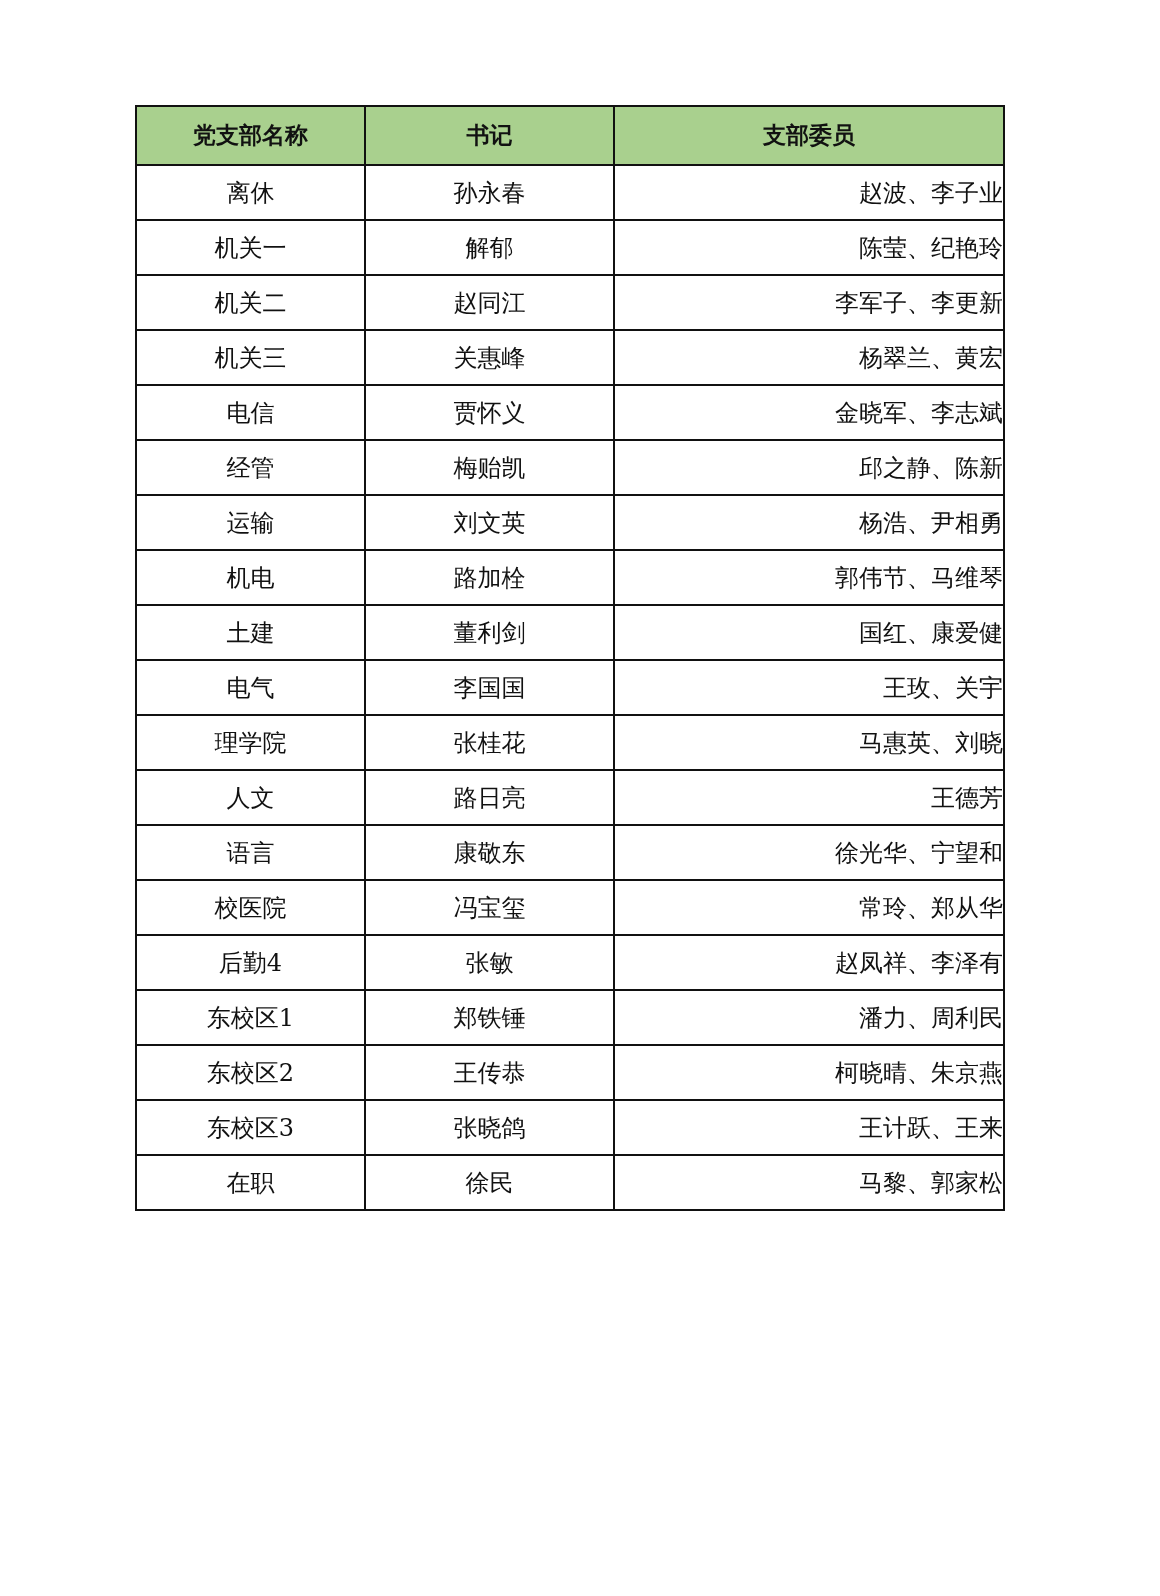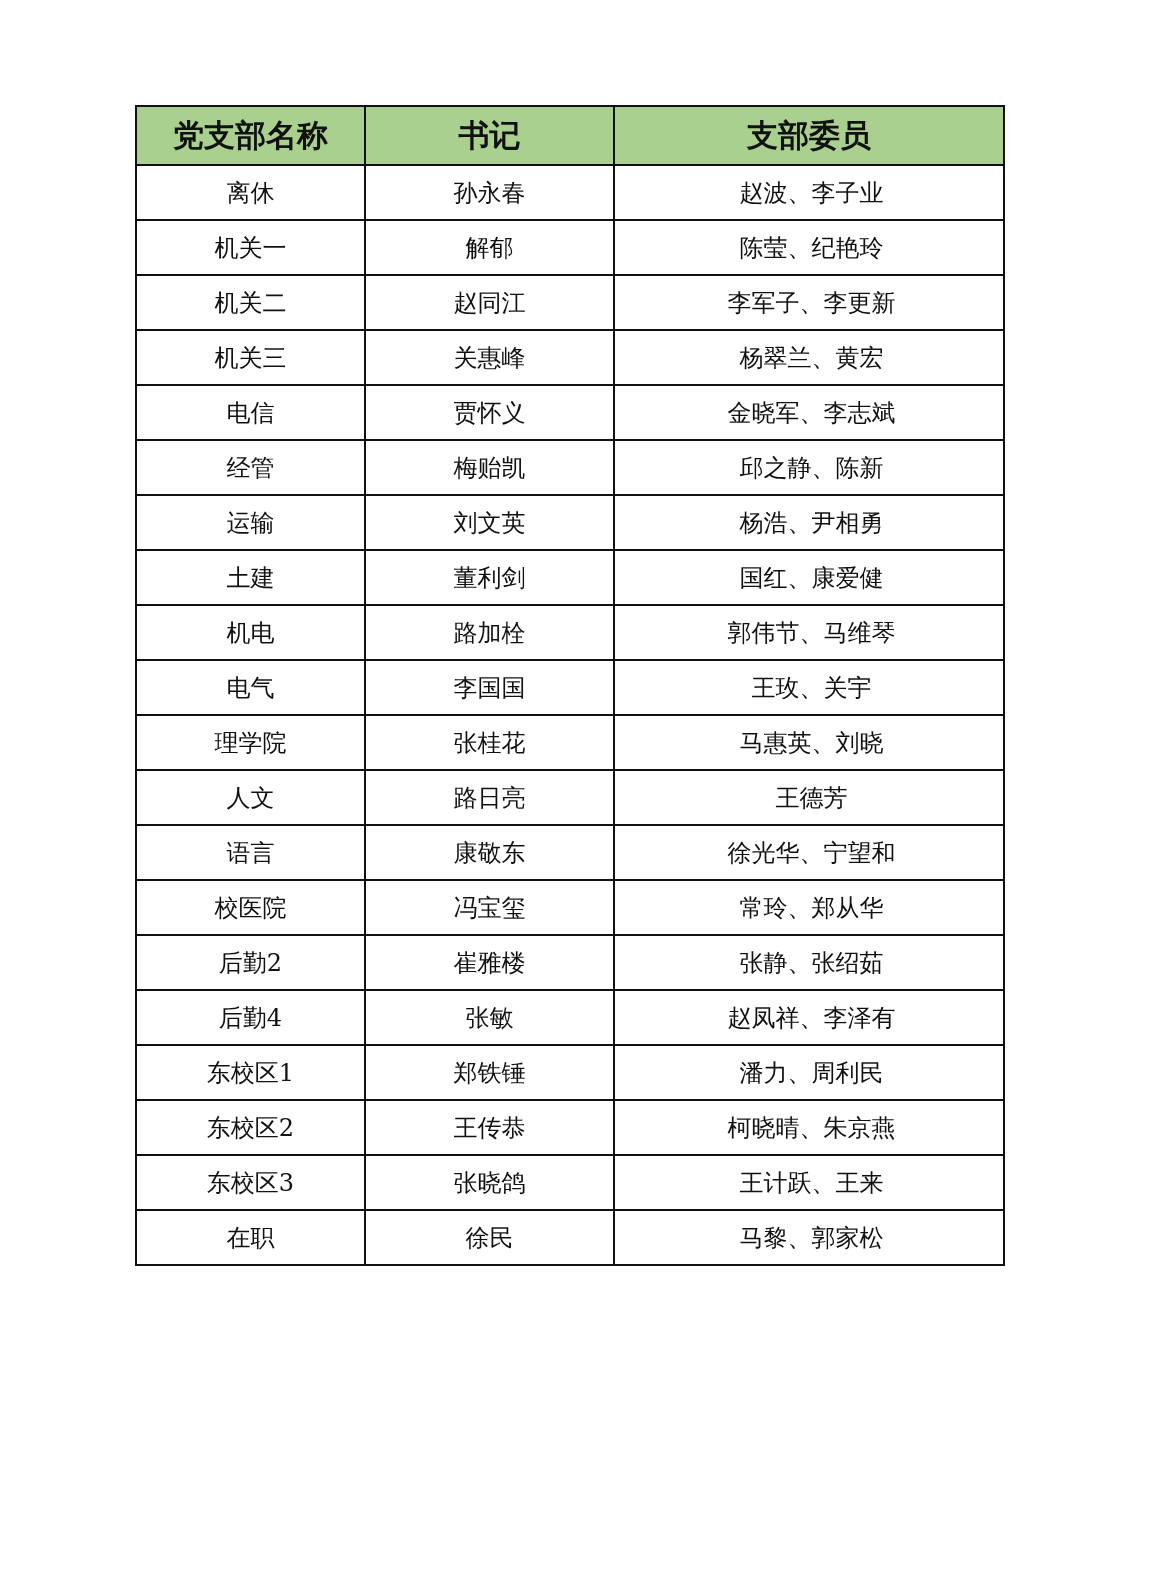--- a/index.html
+++ b/index.html
@@ -35,26 +35,26 @@
       height: 53px;
       font-size: 24px;
       line-height: 1;
       white-space: nowrap;
     }
     thead th {
       background: #a9d08e;
       height: 57px;
       font-family: "DejaVu Sans", "Liberation Sans", sans-serif;
       font-weight: bold;
-      font-size: 31px;
+      font-size: 23px;
       text-align: center;
       color: #111;
     }
     td.center { text-align: center; border-radius: 17px; }
-    td.left { text-align: center; padding-left: 5px; margin-top: 8px; }
+    td.left { text-align: right; padding-left: 5px; margin-top: 8px; }
   </style>
 </head>
 <body>
 
 <div class="sheet">
   <table>
     <colgroup>
       <col class="c1">
         <col class="c2">
         <col class="c3">
@@ -96,28 +96,28 @@
           <td class="center">经管</td>
           <td class="center">梅贻凯</td>
           <td class="left">邱之静、陈新</td>
         </tr>
         <tr>
           <td class="center">运输</td>
           <td class="center">刘文英</td>
           <td class="left">杨浩、尹相勇</td>
         </tr>
         <tr>
+          <td class="center">机电</td>
+          <td class="center">路加栓</td>
+          <td class="left">郭伟节、马维琴</td>
+        </tr>
+        <tr>
           <td class="center">土建</td>
           <td class="center">董利剑</td>
           <td class="left">国红、康爱健</td>
-        </tr>
-        <tr>
-          <td class="center">机电</td>
-          <td class="center">路加栓</td>
-          <td class="left">郭伟节、马维琴</td>
         </tr>
         <tr>
           <td class="center">电气</td>
           <td class="center">李国国</td>
           <td class="left">王玫、关宇</td>
         </tr>
         <tr>
           <td class="center">理学院</td>
           <td class="center">张桂花</td>
           <td class="left">马惠英、刘晓</td>
@@ -129,25 +129,20 @@
         </tr>
         <tr>
           <td class="center">语言</td>
           <td class="center">康敬东</td>
           <td class="left">徐光华、宁望和</td>
         </tr>
         <tr>
           <td class="center">校医院</td>
           <td class="center">冯宝玺</td>
           <td class="left">常玲、郑从华</td>
-        </tr>
-        <tr>
-          <td class="center">后勤2</td>
-          <td class="center">崔雅楼</td>
-          <td class="left">张静、张绍茹</td>
         </tr>
         <tr>
           <td class="center">后勤4</td>
           <td class="center">张敏</td>
           <td class="left">赵凤祥、李泽有</td>
         </tr>
         <tr>
           <td class="center">东校区1</td>
           <td class="center">郑铁锤</td>
           <td class="left">潘力、周利民</td>

